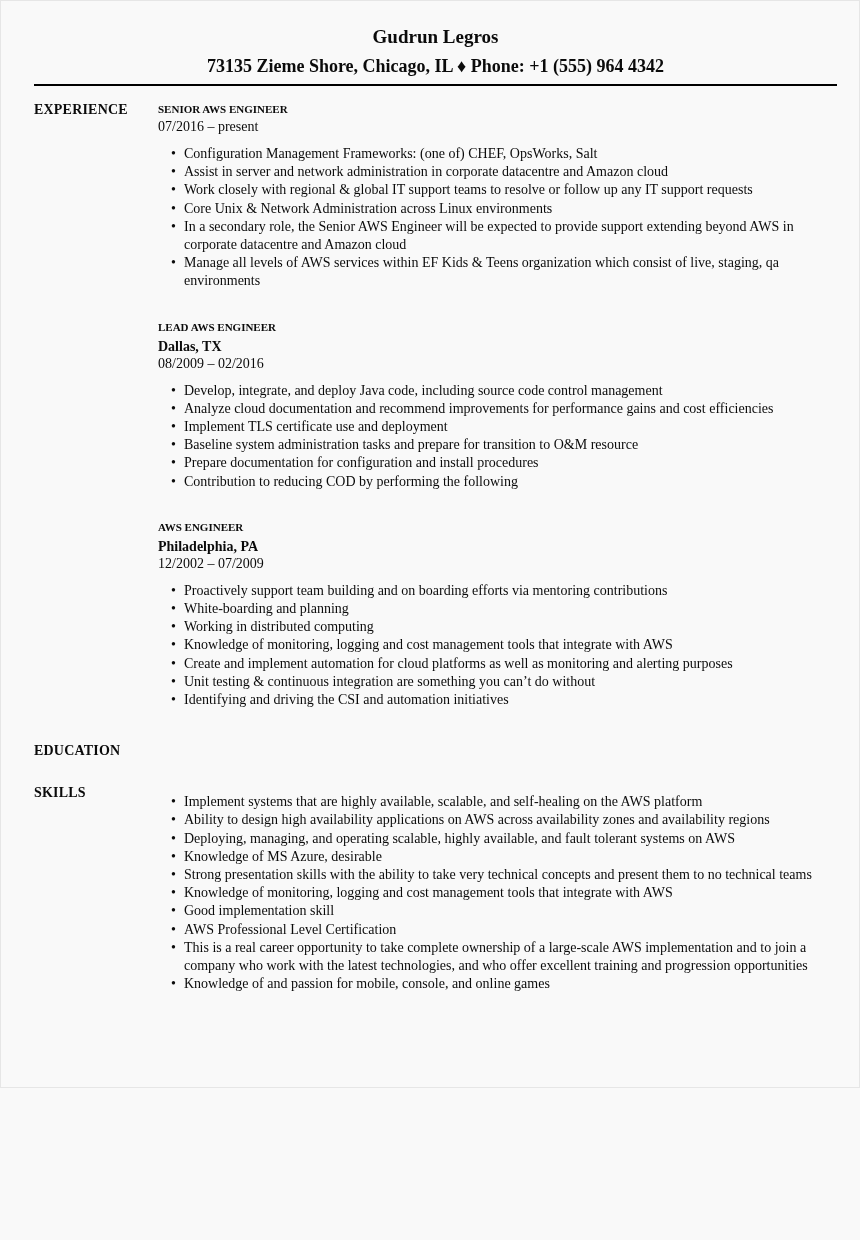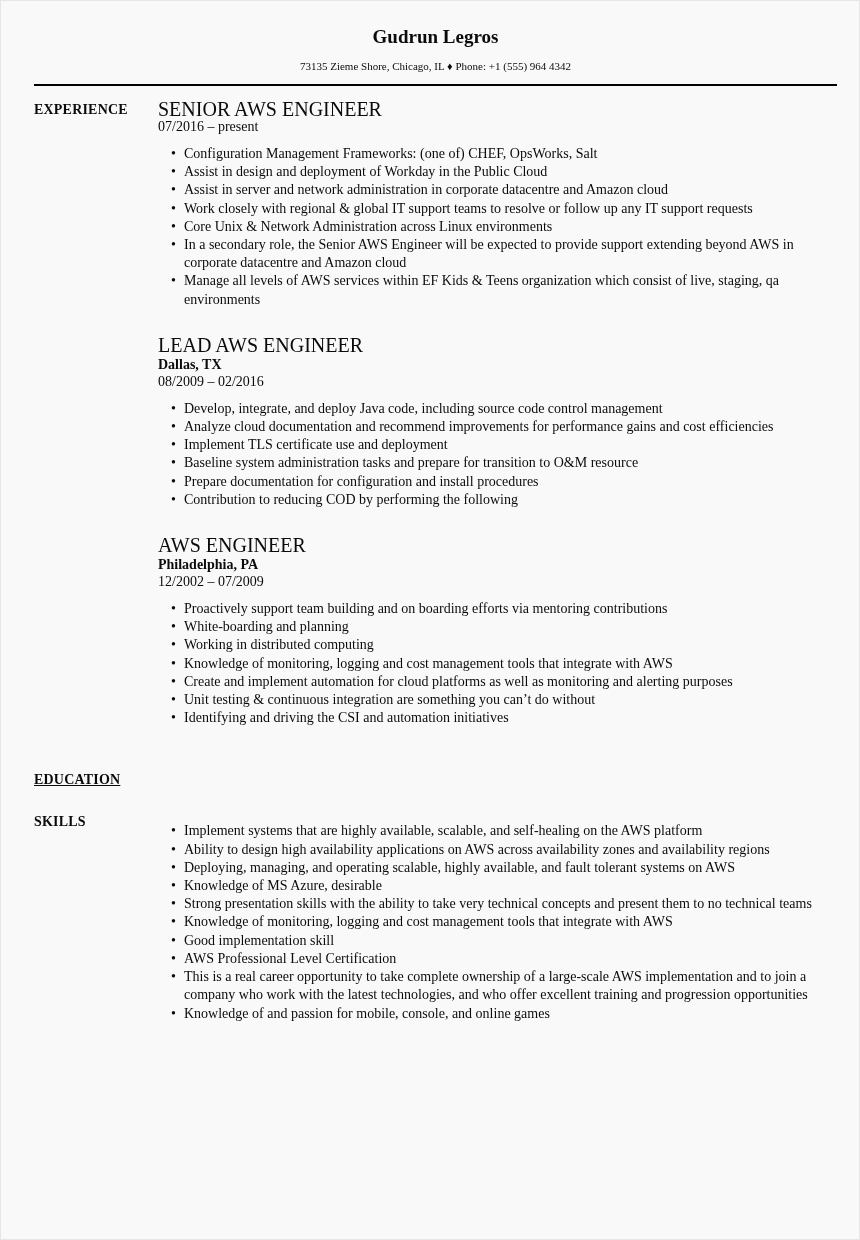--- a/index.html
+++ b/index.html
@@ -5,37 +5,37 @@
   * { margin: 0; padding: 0; box-sizing: border-box; }
   html, body { background: #f9f9f9; }
   body {
     width: 860px;
     height: 1240px;
     font-family: "Liberation Serif", "DejaVu Serif", serif;
     color: #0b0b0b;
   }
   .page {
     width: 860px;
-    height: 1240px;
+    height: 1088px;
     padding: 26px 22px 0 33px;
     border: 1px solid #e6e6e6;
     background: #f9f9f9;
     overflow: hidden;
   }
   
   .resume-header { text-align: center; }
   .candidate-name {
     font-size: 19px;
     font-weight: bold;
     line-height: 20px;
   }
   .contact-line {
     margin-top: 11px;
-    font-size: 11px;
-    font-weight: normal;
+    font-size: 18px;
+    font-weight: bold;
     line-height: 17px;
   }
   .header-divider {
     margin-top: 9px;
     height: 2px;
     background: #000;
     border: none;
   }
   
   .sections { margin-top: 14px; }
@@ -43,27 +43,27 @@
     display: grid;
     grid-template-columns: 124px 1fr;
     align-items: start;
   }
   .section-label {
     font-size: 14px;
     font-weight: bold;
     line-height: 19px;
     letter-spacing: 0.2px;
   }
-  .section-education { margin-top: 43px; text-decoration: underline; }
+  .section-education { margin-top: 32px; }
   .section-skills { margin-top: 23px; }
   
   .job + .job { margin-top: 27px; }
   .job-title {
-    font-size: 20px;
-    font-weight: normal;
+    font-size: 11px;
+    font-weight: bold;
     line-height: 19px;
   }
   .job-location {
     font-size: 14px;
     font-weight: bold;
     line-height: 18px;
     margin-top: 1px;
   }
   .job-dates {
     font-size: 14px;
@@ -115,21 +115,20 @@
 
     <div class="section section-experience">
       <div class="section-label">EXPERIENCE</div>
       <div class="section-content">
 
         <div class="job">
           <div class="job-title">SENIOR AWS ENGINEER</div>
           <div class="job-dates">07/2016 – present</div>
           <ul class="bullets">
             <li>Configuration Management Frameworks: (one of) CHEF, OpsWorks, Salt</li>
-            <li>Assist in design and deployment of Workday in the Public Cloud</li>
             <li>Assist in server and network administration in corporate datacentre and Amazon cloud</li>
             <li>Work closely with regional &amp; global IT support teams to resolve or follow up any IT support requests</li>
             <li>Core Unix &amp; Network Administration across Linux environments</li>
             <li>In a secondary role, the Senior AWS Engineer will be expected to provide support extending beyond AWS in corporate datacentre and Amazon cloud</li>
             <li>Manage all levels of AWS services within EF Kids &amp; Teens organization which consist of live, staging, qa environments</li>
           </ul>
         </div>
 
         <div class="job">
           <div class="job-title">LEAD AWS ENGINEER</div>

